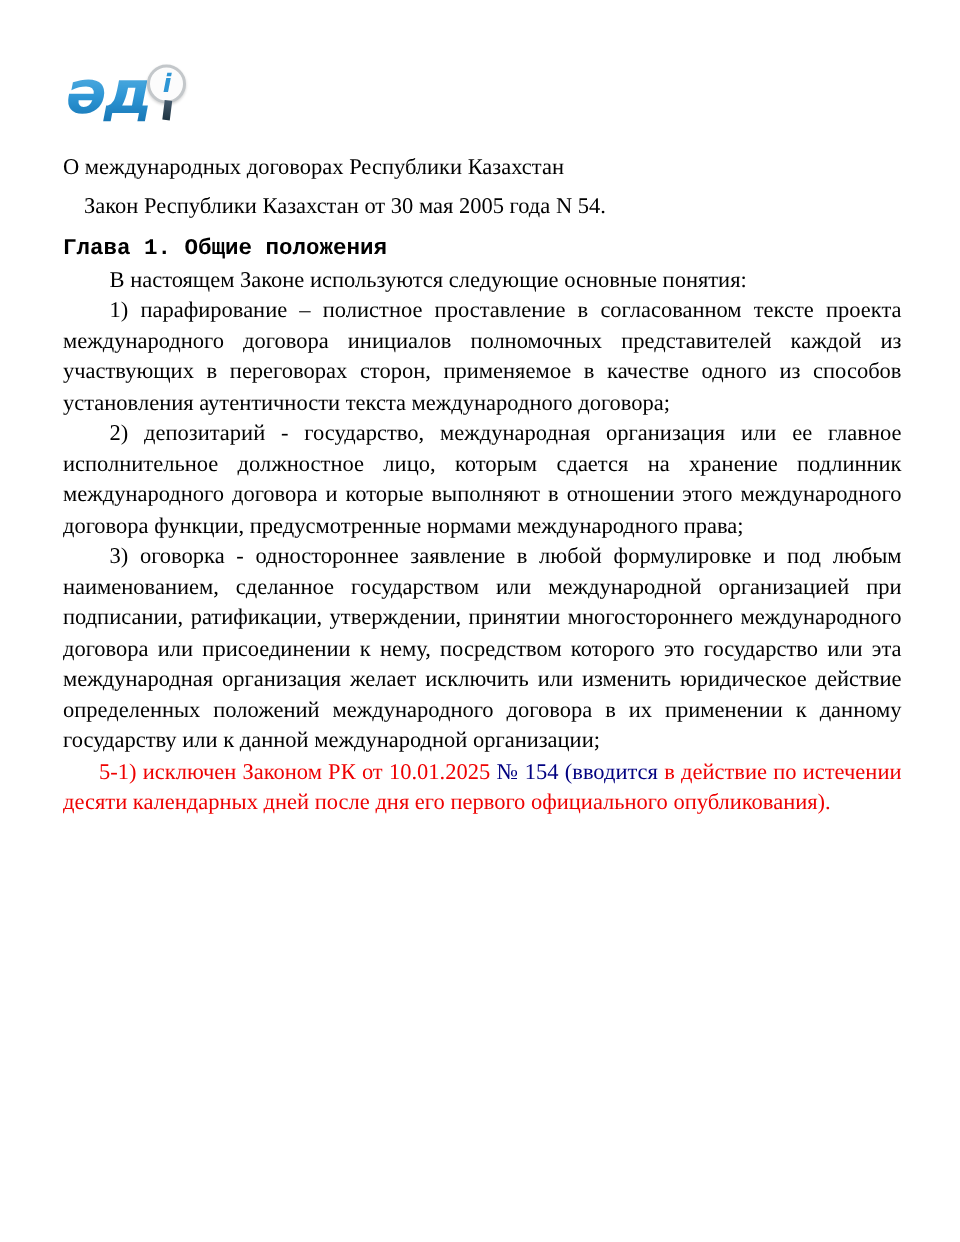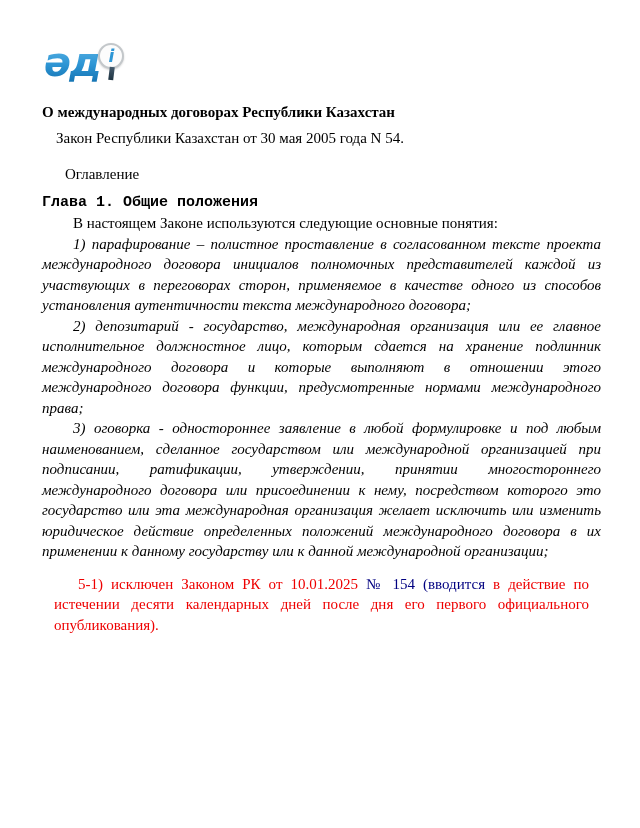--- a/index.html
+++ b/index.html
@@ -55,48 +55,47 @@
   .lens::after {            
     content:"";
     position:absolute;
     left:9px; bottom:-13px;
     width:5px; height:13px;
     background:linear-gradient(180deg,#44596b,#1e3442);
     transform:rotate(7deg);
   }
 
   
-  .title      { font-weight:bold; margin:19px 0 0; }
+  .title      { font-weight:normal; margin:19px 0 0; }
   .subtitle   { margin:5px 14px 0; }
   .toc        { margin:16px 0 0; text-indent:23px; }
   .footnote   { margin:0; text-indent:23px; color:#ee0000; }
   .law-link   { color:#000080; cursor:pointer; text-decoration:none; }
   .chapter-h  { font-weight:bold; margin:8px 0 0;font-family:Liberation Mono, monospace; }
   .article-h  { font-weight:bold; margin:9px 0 0; }
   .intro      { margin:0; text-indent:31px; }
-  .para       { margin:0; text-indent:31px; text-align:justify;font-style:italic; }
-  .footnote2  { margin:12px; text-indent:24px; text-align:justify; color:#ee0000; }
+  .para       { margin:0; text-indent:31px; text-align:justify; }
+  .footnote2  { margin:0; text-indent:24px; text-align:justify; color:#ee0000; }
 </style>
 </head>
 <body>
 
 <div class="page">
 
   <div class="logo">
     <span class="logo-txt">әд</span>
     <span class="lens">
       <span class="lens-letter">і</span>
     </span>
   </div>
 
   <p class="title">О международных договорах Республики Казахстан</p>
 
   <p class="subtitle">Закон Республики Казахстан от 30 мая 2005 года N 54.</p>
 
-  <p class="toc">Оглавление</p>
 
 
   <p class="chapter-h">Глава 1. Общие положения</p>
 
 
   <p class="intro">В настоящем Законе используются следующие основные понятия:</p>
 
   <p class="para">1) парафирование – полистное проставление в согласованном тексте проекта международного договора инициалов полномочных представителей каждой из участвующих в переговорах сторон, применяемое в качестве одного из способов установления аутентичности текста международного договора;</p>
   <p class="para">2) депозитарий - государство, международная организация или ее главное исполнительное должностное лицо, которым сдается на хранение подлинник международного договора и которые выполняют в отношении этого международного договора функции, предусмотренные нормами международного права;</p>
   <p class="para">3) оговорка - одностороннее заявление в любой формулировке и под любым наименованием, сделанное государством или международной организацией при подписании, ратификации, утверждении, принятии многостороннего международного договора или присоединении к нему, посредством которого это государство или эта международная организация желает исключить или изменить юридическое действие определенных положений международного договора в их применении к данному государству или к данной международной организации;</p>

